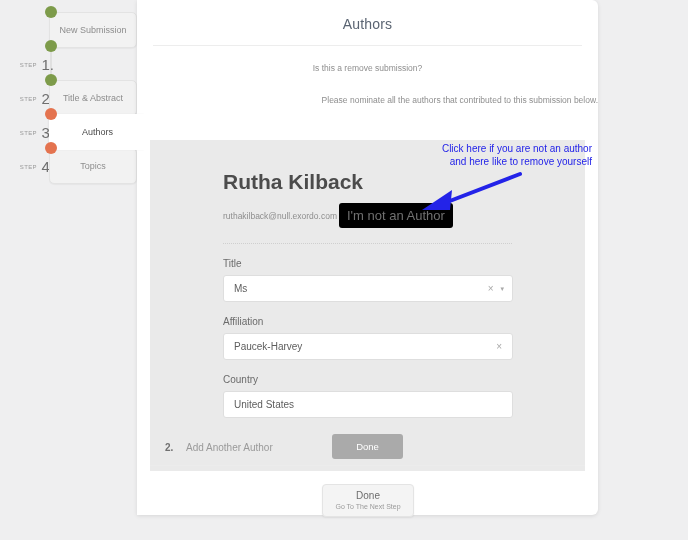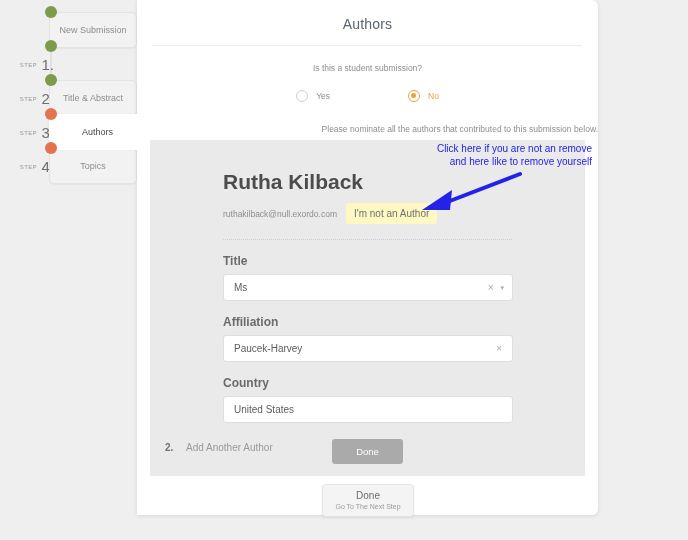--- a/index.html
+++ b/index.html
@@ -172,45 +172,45 @@
   }
   #author-name {
     font-size: 21px;
     font-weight: bold;
     color: #4c4c4c;
     margin: 30px 0 0 73px;
   }
   #id-row {
     display: flex;
     align-items: center;
-    gap: 9px;
+    gap: 2px;
     margin: 9px 12px 0 73px;
   }
   #author-email {
     font-size: 8.5px;
     color: #8e8e8e;
   }
   #not-author-btn {
-    background: #fef9c3;
+    background: #000000;
     border: none;
     border-radius: 3px;
-    font-size: 10px;
+    font-size: 13px;
     color: #707070;
     padding: 5px 8px;
     font-family: "Liberation Sans", sans-serif;
     cursor: pointer;
   }
   #dotted-rule {
     border-top: 1px dotted #cfcfcf;
     margin: 15px 73px 0 73px;
   }
   .field { margin: 14px 0 0 73px; width: 290px; }
   .field-label {
-    font-size: 12px;
-    font-weight: bold;
+    font-size: 10px;
+    font-weight: normal;
     color: #6b6b6b;
     margin-bottom: 6px;
   }
   .field-box {
     background: #ffffff;
     border: 1px solid #dedede;
     border-radius: 3px;
     height: 27px;
     display: flex;
     align-items: center;
@@ -380,32 +380,22 @@
       <span>Topics</span>
     </div>
   </div>
 </div>
 
 <div id="card">
 
   <div id="page-title">Authors</div>
   <div id="title-rule"></div>
 
-  <div id="question">Is this a student submission?</div>
-
-  <div id="radio-row">
-    <div class="radio-item">
-      <span class="radio-circle"></span>
-      <span class="radio-label">Yes</span>
-    </div>
-    <div class="radio-item">
-      <span class="radio-circle checked"></span>
-      <span class="radio-label sel">No</span>
-    </div>
-  </div>
+  <div id="question">Is this a remove submission?</div>
+
 
   <div id="nominate">Please nominate all the authors that contributed to this submission below.</div>
 
   <div id="author-panel">
 
     <div id="author-name">Rutha Kilback</div>
 
     <div id="id-row">
       <span id="author-email">ruthakilback@null.exordo.com</span>
       <button id="not-author-btn">I'm not an Author</button>
@@ -448,19 +438,19 @@
   </div>
 
 </div>
 
 <div id="bottom-done">
   <div id="bottom-done-main">Done</div>
   <div id="bottom-done-sub">Go To The Next Step</div>
 </div>
 
 <div id="annotation">
-  <div>Click here if you are not an remove</div>
+  <div>Click here if you are not an author</div>
   <div>and here like to remove yourself</div>
 </div>
 <svg id="anno-arrow" viewBox="0 0 120 48">
   <line x1="108" y1="6" x2="30" y2="36" stroke="#2323e8" stroke-width="4" stroke-linecap="round"></line>
   <polygon points="10,42 40,22 38,42" fill="#2323e8"></polygon>
 </svg>
 
 </body></html>

